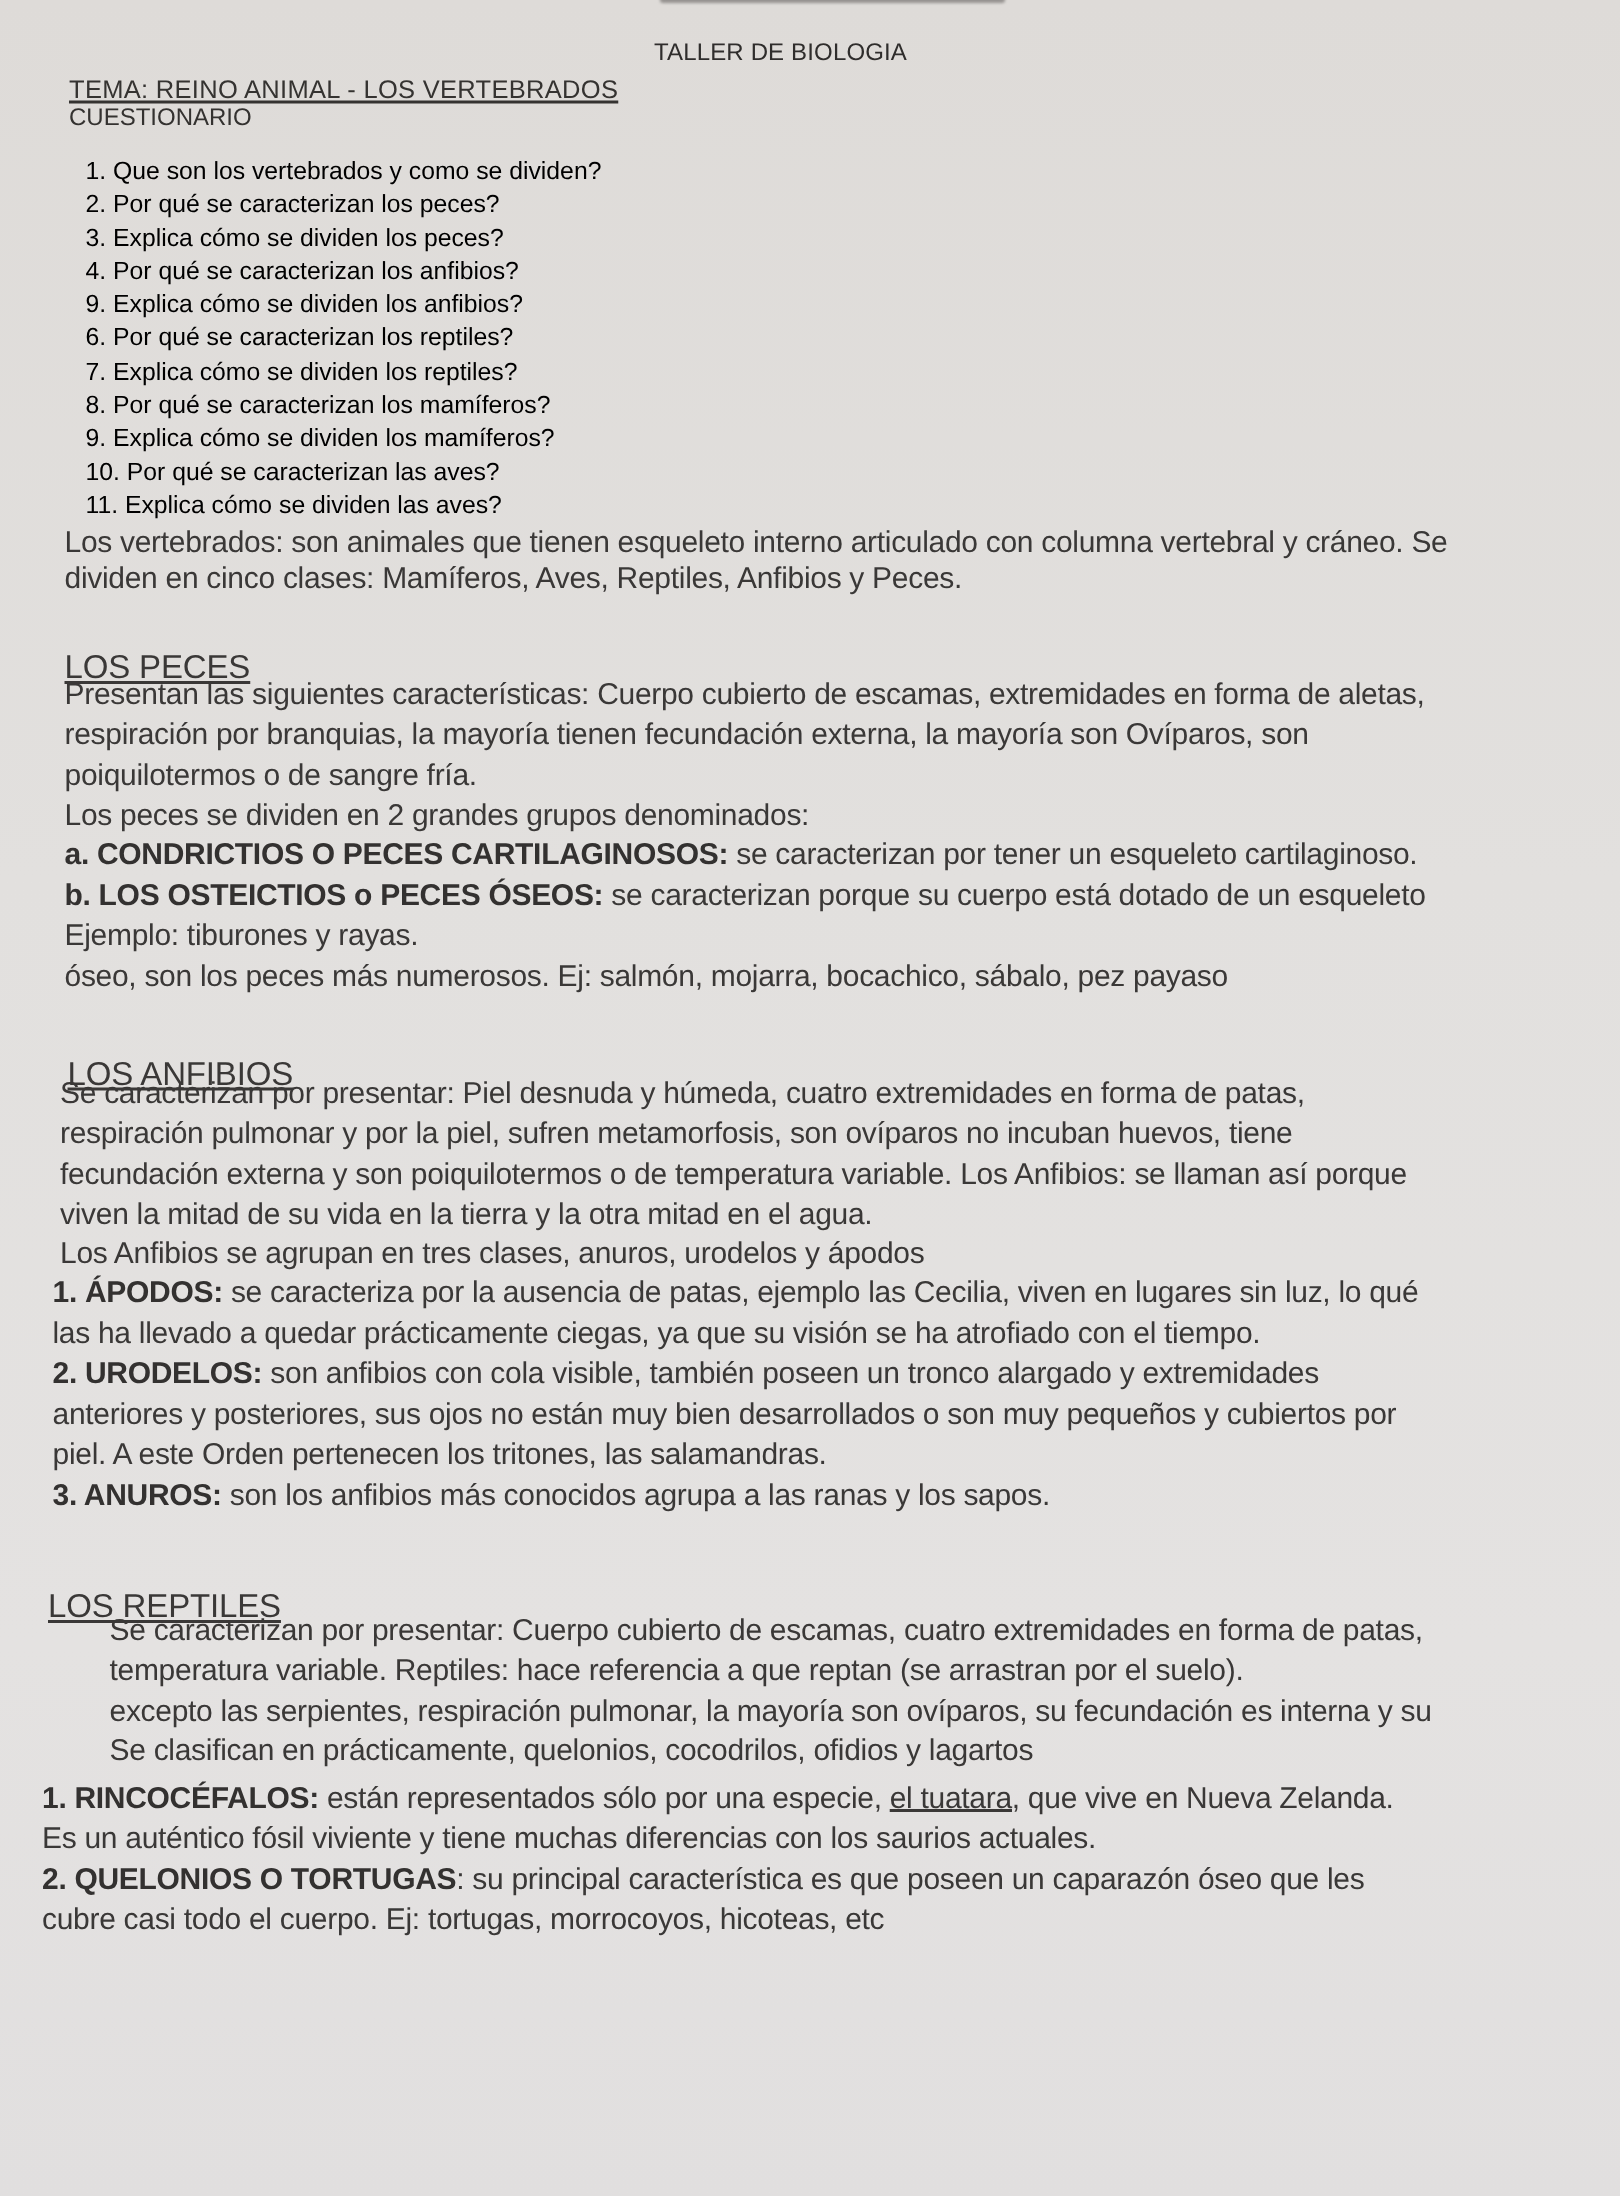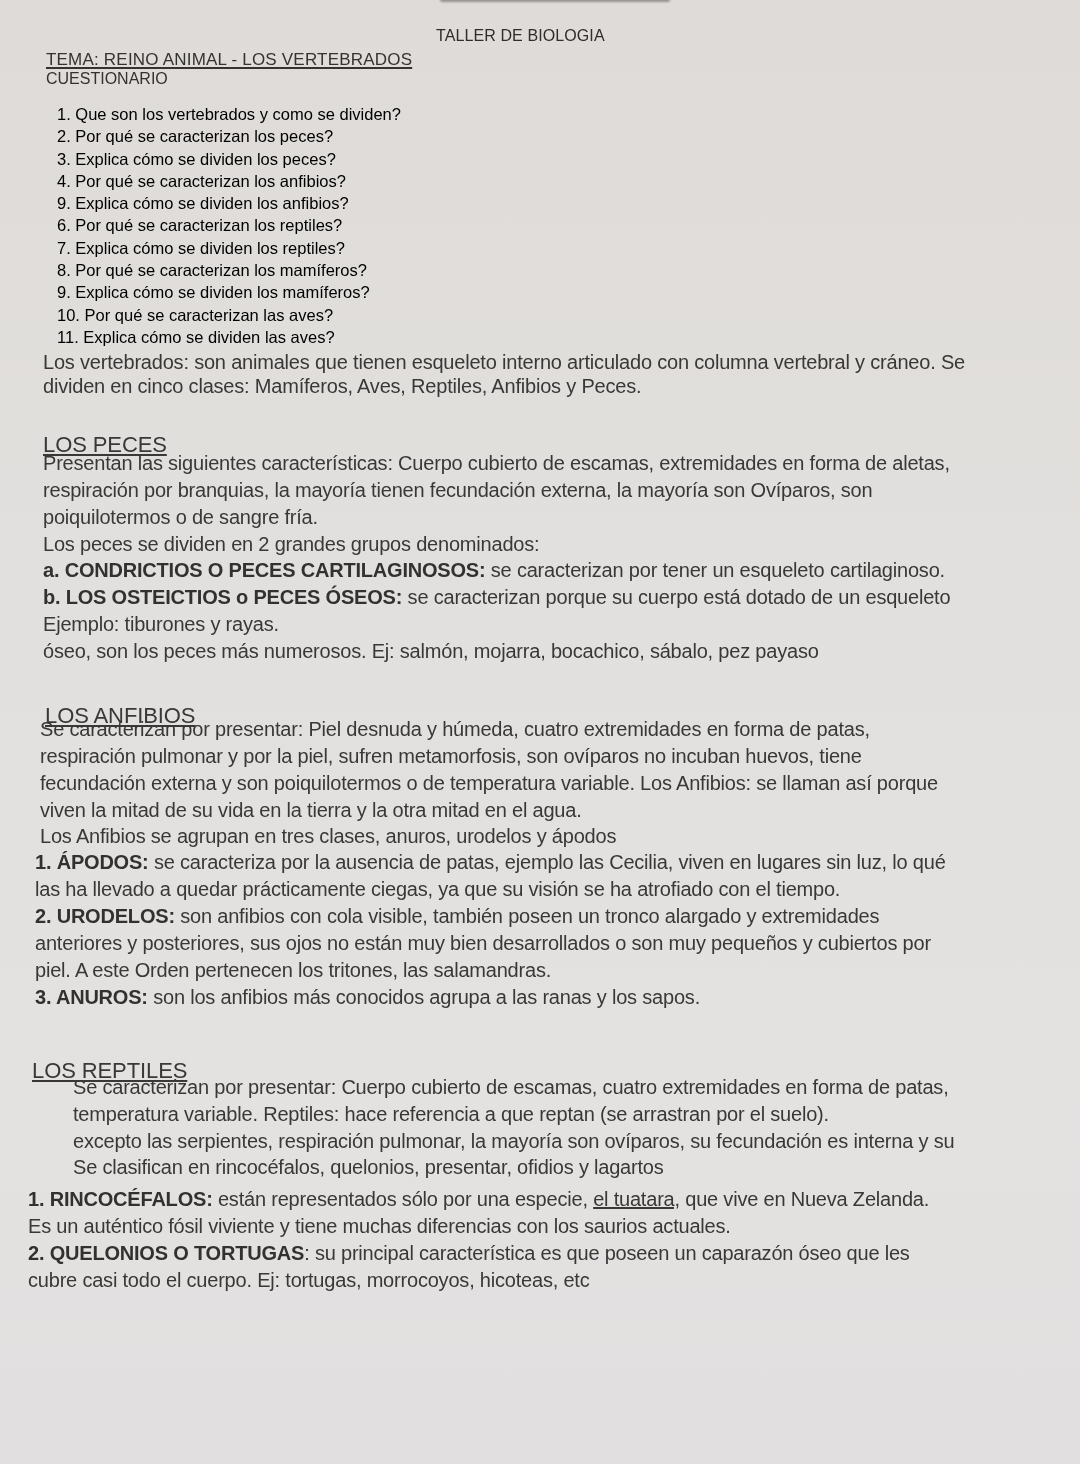--- a/index.html
+++ b/index.html
@@ -149,21 +149,21 @@
     <span class="line">anteriores y posteriores, sus ojos no están muy bien desarrollados o son muy pequeños y cubiertos por</span>
     <span class="line">piel. A este Orden pertenecen los tritones, las salamandras.</span>
     <span class="line"><b>3. ANUROS:</b><span> son los anfibios más conocidos agrupa a las ranas y los sapos.</span></span>
   </div>
 
   <div class="heading" style="left:32px; top:1058px;">LOS REPTILES</div>
   <div class="para" style="left:31px; top:1074px;margin-left:42px;">
     <span class="line">Se caracterizan por presentar: Cuerpo cubierto de escamas, cuatro extremidades en forma de patas,</span>
     <span class="line">temperatura variable. Reptiles: hace referencia a que reptan (se arrastran por el suelo).</span>
     <span class="line">excepto las serpientes, respiración pulmonar, la mayoría son ovíparos, su fecundación es interna y su</span>
-    <span class="line" style="line-height:25px;">Se clasifican en rincocéfalos, quelonios, presentar, ofidios y lagartos</span>
+    <span class="line" style="line-height:25px;">Se clasifican en prácticamente, quelonios, cocodrilos, ofidios y lagartos</span>
   </div>
   <div class="para" style="left:28px; top:1186px;">
     <span class="line"><b>1. RINCOCÉFALOS:</b><span> están representados  sólo por una especie, </span><span class="u">el tuatara,</span><span> que vive en Nueva Zelanda.</span></span>
     <span class="line">Es un auténtico fósil viviente y tiene muchas diferencias con los saurios actuales.</span>
     <span class="line"><b>2. QUELONIOS O TORTUGAS</b><span>: su principal característica es que poseen un caparazón óseo que les</span></span>
     <span class="line">cubre casi todo el cuerpo. Ej: tortugas, morrocoyos, hicoteas, etc</span>
   </div>
 
 </div>
 

